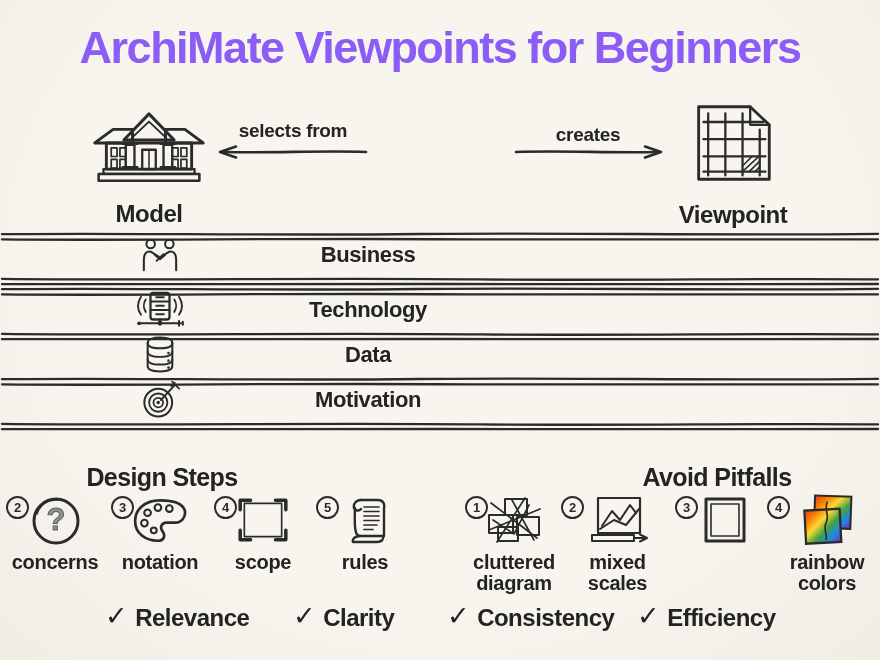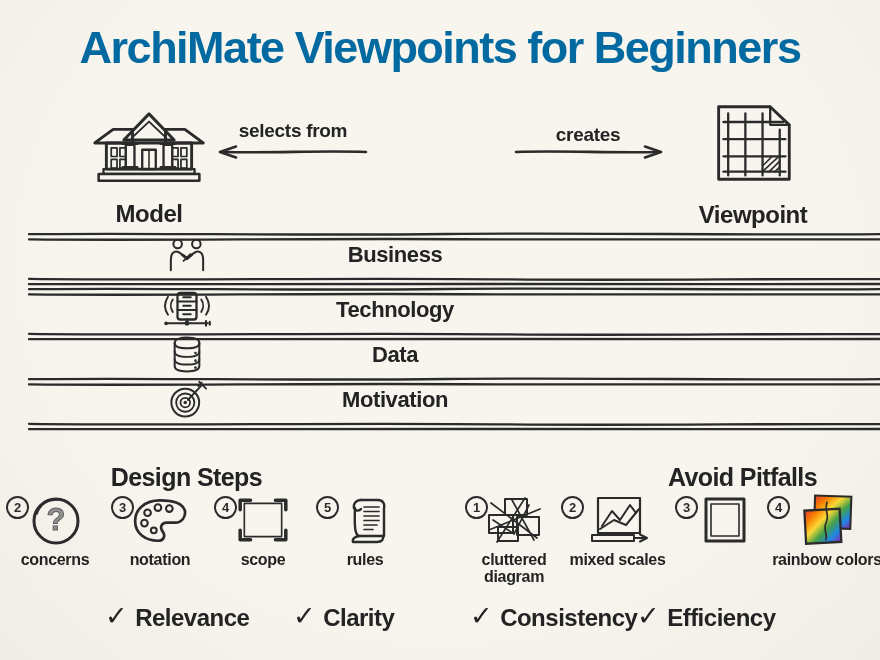--- a/index.html
+++ b/index.html
@@ -6,71 +6,71 @@
   body{
     width:880px;height:660px;overflow:hidden;
     font-family:"Liberation Sans",sans-serif;color:#232323;
     background:radial-gradient(ellipse at 50% 40%, #f7f5ee 60%, #efede4 100%);
   }
   #page{position:relative;width:880px;height:660px;}
 
   
   .title{
     position:absolute;top:22px;left:0;width:880px;text-align:center;
-    font-size:45px;font-weight:bold;letter-spacing:-1.5px;color:#0369a1;
+    font-size:45px;font-weight:bold;letter-spacing:-1.5px;color:#8b5cf6;
   }
 
   
   .node{position:absolute;text-align:center;}
   .node .nlabel{font-size:24px;font-weight:bold;margin-top:12px;letter-spacing:-0.5px;}
   #node-model{left:84px;top:98px;width:130px;}
   #node-view{left:376px;top:96px;width:128px;}
-  #node-viewpoint{left:688px;top:101px;width:130px;}
+  #node-viewpoint{left:668px;top:101px;width:130px;}
   .rel-label{position:absolute;font-size:19px;font-weight:bold;text-align:center;letter-spacing:-0.3px;}
   #rel1-label{left:218px;top:120px;width:150px;}
   #rel2-label{left:513px;top:124px;width:150px;}
   .rel-arrow{position:absolute;top:144px;}
   #rel1-arrow{left:212px;}
   #rel2-arrow{left:512px;}
 
   
-  #layers{position:absolute;top:227px;left:0;width:736px;padding-left:27px;}
+  #layers{position:absolute;top:227px;left:0;width:736px;}
   .divider{height:10px;}
   .layer-row{height:35px;position:relative;display:flex;align-items:center;justify-content:center;}
   .layer-icon{position:absolute;left:112px;width:96px;height:100%;display:flex;align-items:center;justify-content:center;}
   .layer-label{font-size:22px;font-weight:bold;letter-spacing:-0.4px;}
 
   
-  .section-heading{position:absolute;top:463px;font-size:25px;font-weight:bold;text-align:right;letter-spacing:-0.6px;}
+  .section-heading{position:absolute;top:463px;font-size:25px;font-weight:bold;text-align:center;letter-spacing:-0.6px;}
   #heading-steps{left:62px;width:200px;}
   #heading-pitfalls{left:617px;width:200px;}
 
   .step-item{position:absolute;top:493px;text-align:center;}
   .item-iconbox{position:relative;height:58px;display:flex;align-items:center;justify-content:center;}
-  .caption{font-size:16px;font-weight:bold;line-height:1.06;letter-spacing:-0.3px;margin-top:1px;}
+  .caption{font-size:20px;font-weight:bold;line-height:1.06;letter-spacing:-0.3px;margin-top:1px;}
   .badge{
     position:absolute;left:1px;top:3px;width:19px;height:19px;
     border:2px solid #2b2b2b;border-radius:50%;
     font-size:13px;font-weight:bold;line-height:19px;text-align:center;color:#2b2b2b;
     background:transparent;
   }
   #item-concerns{left:5px;width:100px;}
   #item-notation{left:110px;width:100px;}
   #item-scope{left:213px;width:100px;}
   #item-rules{left:315px;width:100px;}
   #item-cluttered{left:464px;width:100px;}
   #item-mixed{left:560px;width:115px;}
   #item-missing{left:674px;width:100px;}
   #item-rainbow{left:766px;width:122px;}
 
   
   .check-item{position:absolute;top:601px;font-size:24px;font-weight:bold;letter-spacing:-0.5px;white-space:nowrap;}
   #check-0{left:105px;}
   #check-1{left:293px;}
-  #check-2{left:470px;text-align:center;}
+  #check-2{left:447px;text-align:center;}
   #check-3{left:637px;}
   .check-glyph{font-weight:400;font-size:27px;margin-right:8px;position:relative;top:-1px;}
 
   
   svg .st{stroke:#2b2b2b;fill:none;stroke-linecap:round;stroke-linejoin:round;}
   svg .fillink{fill:#2b2b2b;stroke:none;}
   svg .shaded{fill:#d9d6cd;}
 </style>
 </head>
 <body>

